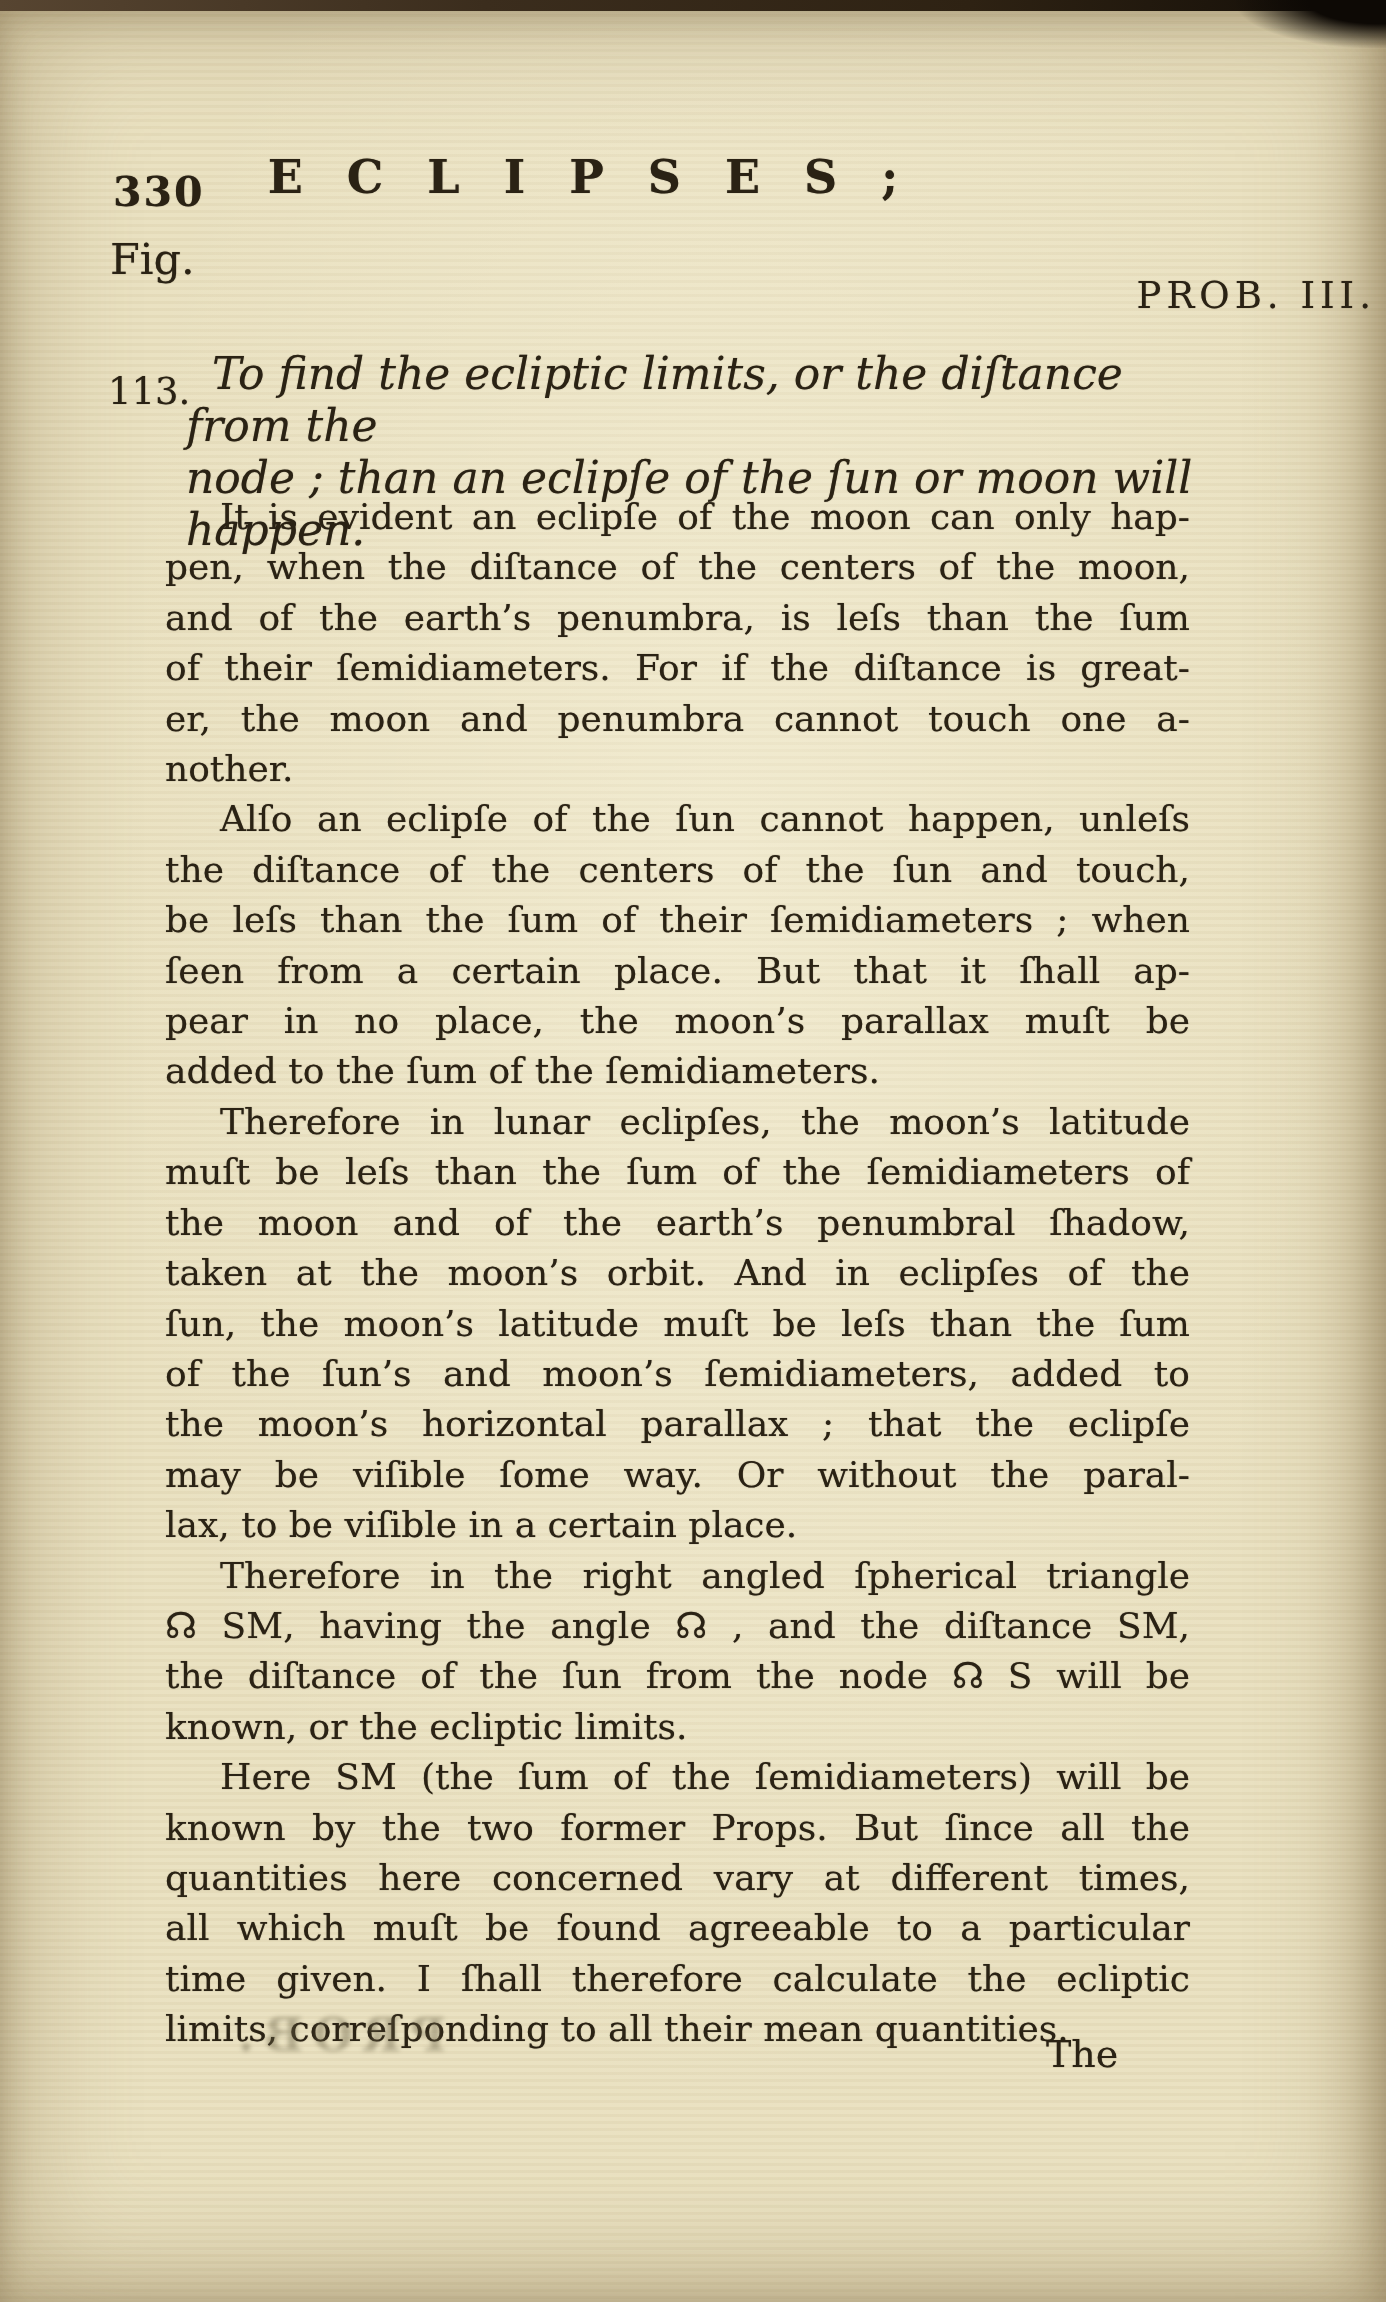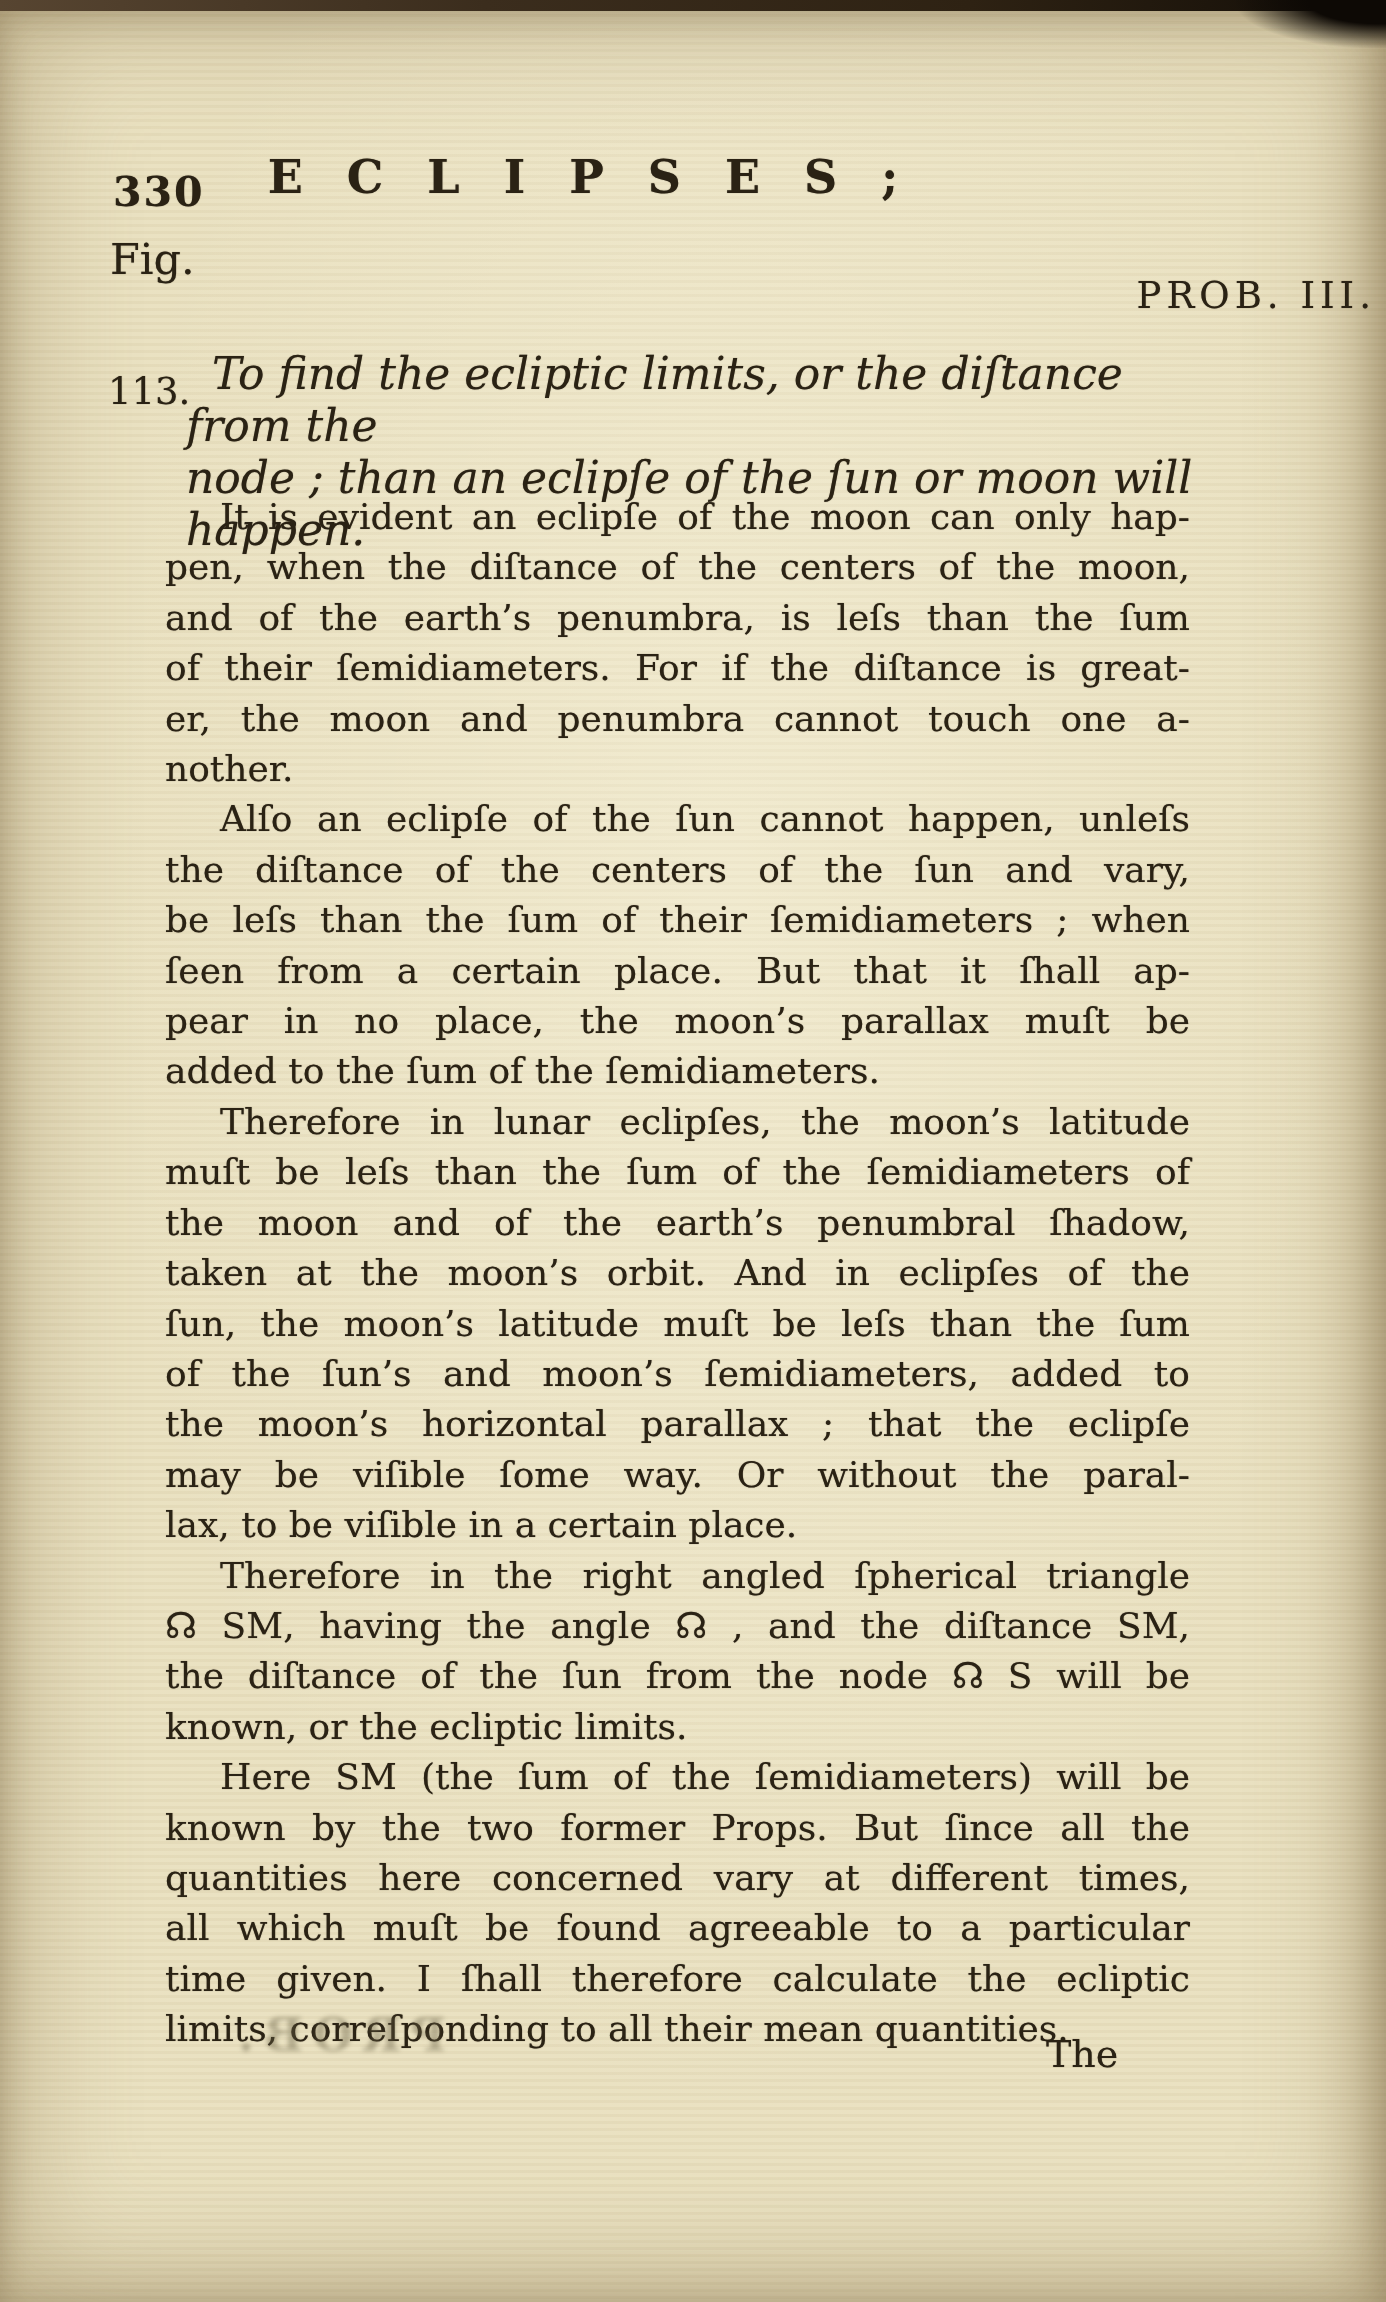--- a/index.html
+++ b/index.html
@@ -95,21 +95,21 @@
       <div class="para">
         <div class="line indent">It is evident an eclipſe of the moon can only hap-</div>
         <div class="line">pen, when the diſtance of the centers of the moon,</div>
         <div class="line">and of the earth’s penumbra, is leſs than the ſum</div>
         <div class="line">of their ſemidiameters.  For if the diſtance is great-</div>
         <div class="line">er, the moon and penumbra cannot touch one a-</div>
         <div class="line para-end">nother.</div>
       </div>
       <div class="para">
         <div class="line indent">Alſo an eclipſe of the ſun cannot happen, unleſs</div>
-        <div class="line">the diſtance of the centers of the ſun and vary,</div>
+        <div class="line">the diſtance of the centers of the ſun and touch,</div>
         <div class="line">be leſs than the ſum of their ſemidiameters ; when</div>
         <div class="line">ſeen from a certain place.  But that it ſhall ap-</div>
         <div class="line">pear in no place, the moon’s parallax muſt be</div>
         <div class="line para-end">added to the ſum of the ſemidiameters.</div>
       </div>
       <div class="para">
         <div class="line indent">Therefore in lunar eclipſes, the moon’s latitude</div>
         <div class="line">muſt be leſs than the ſum of the ſemidiameters of</div>
         <div class="line">the moon and of the earth’s penumbral ſhadow,</div>
         <div class="line">taken at the moon’s orbit.  And in eclipſes of the</div>

